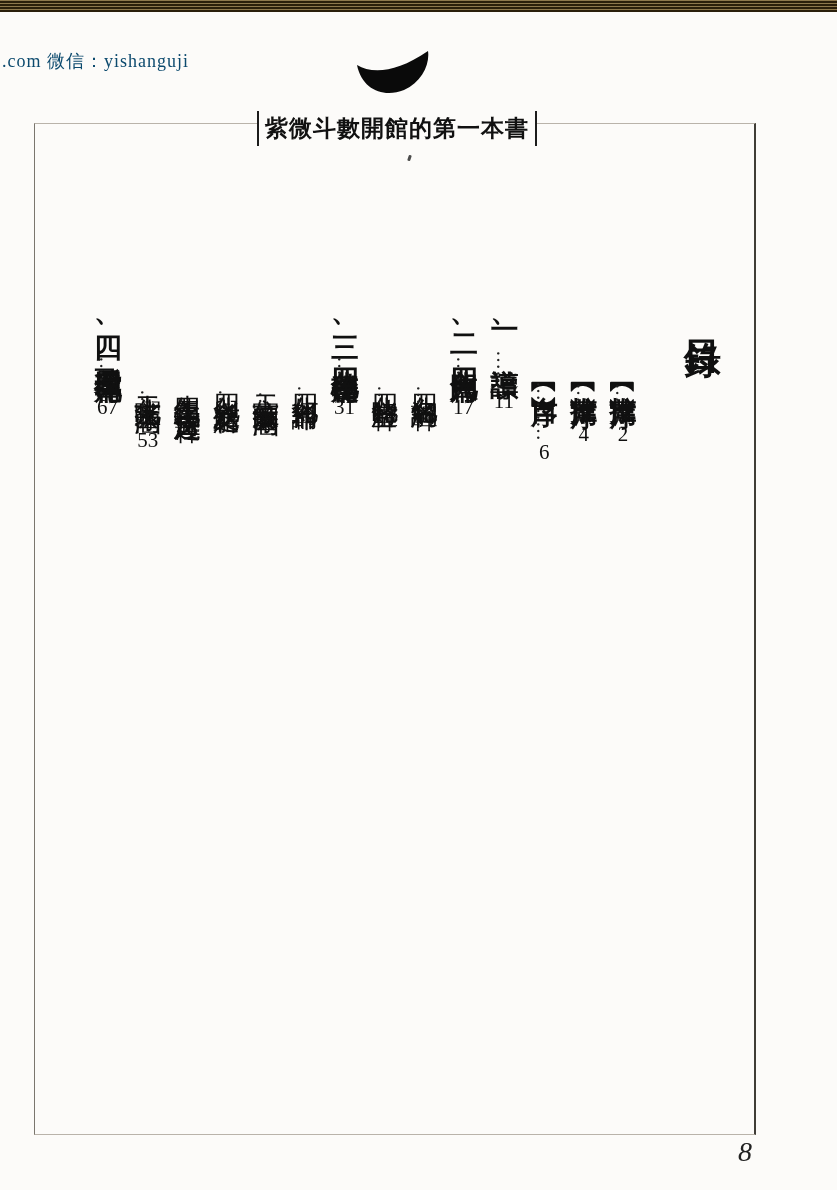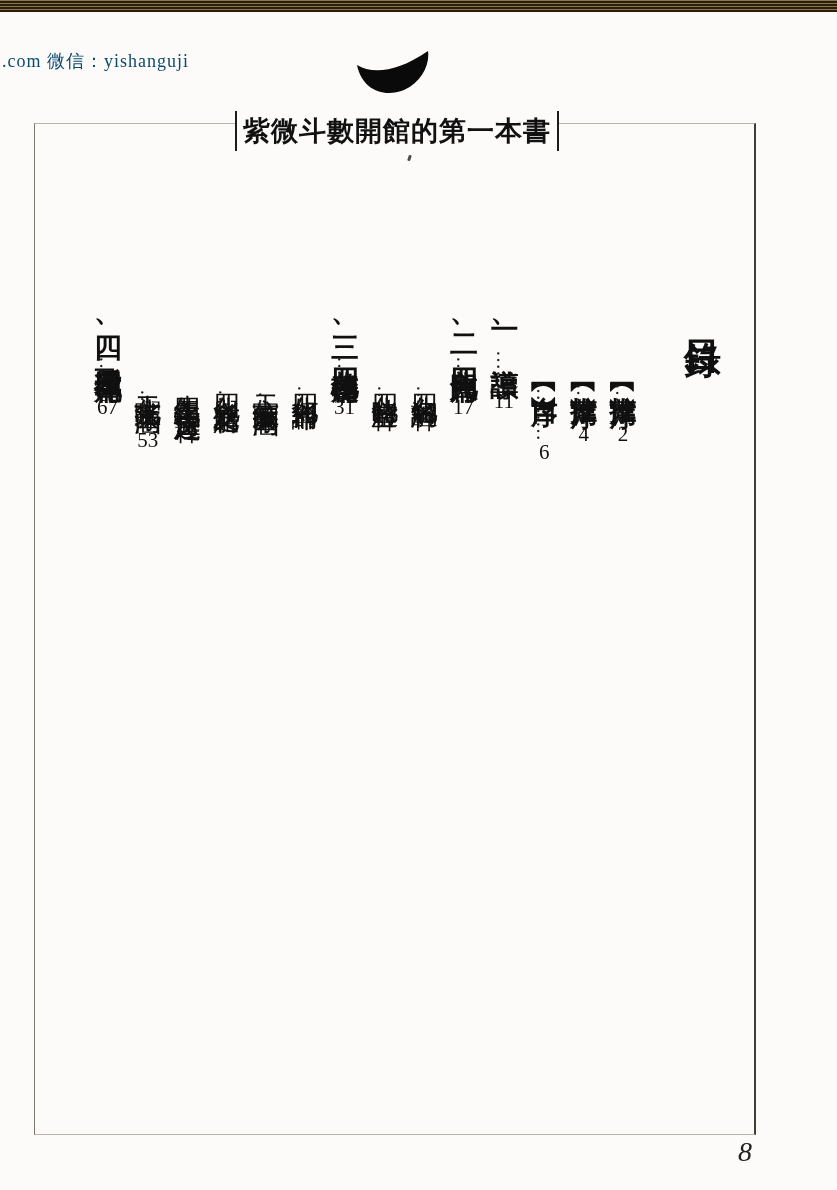--- a/index.html
+++ b/index.html
@@ -37,21 +37,21 @@
     border-left:1px solid #7a766e;
     border-right:2px solid #403d37;
     background:transparent;
   }
   
   .header-title{
     position:absolute;top:111px;left:397px;transform:translateX(-50%);
     background:#fcfbf9;
     border-left:2px solid #1c1c1c;border-right:2px solid #1c1c1c;
     padding:2px 6px;
-    font-size:27px;font-weight:bold;letter-spacing:1px;
+    font-size:23px;font-weight:bold;letter-spacing:1px;
     white-space:nowrap;color:#111;
   }
   .speck{
     position:absolute;top:155px;left:408px;width:3px;height:6px;
     background:#4c4c4c;transform:rotate(18deg);border-radius:1px;
   }
   
   .toc{
     position:absolute;top:311px;right:110px;height:862px;
     writing-mode:vertical-rl;

